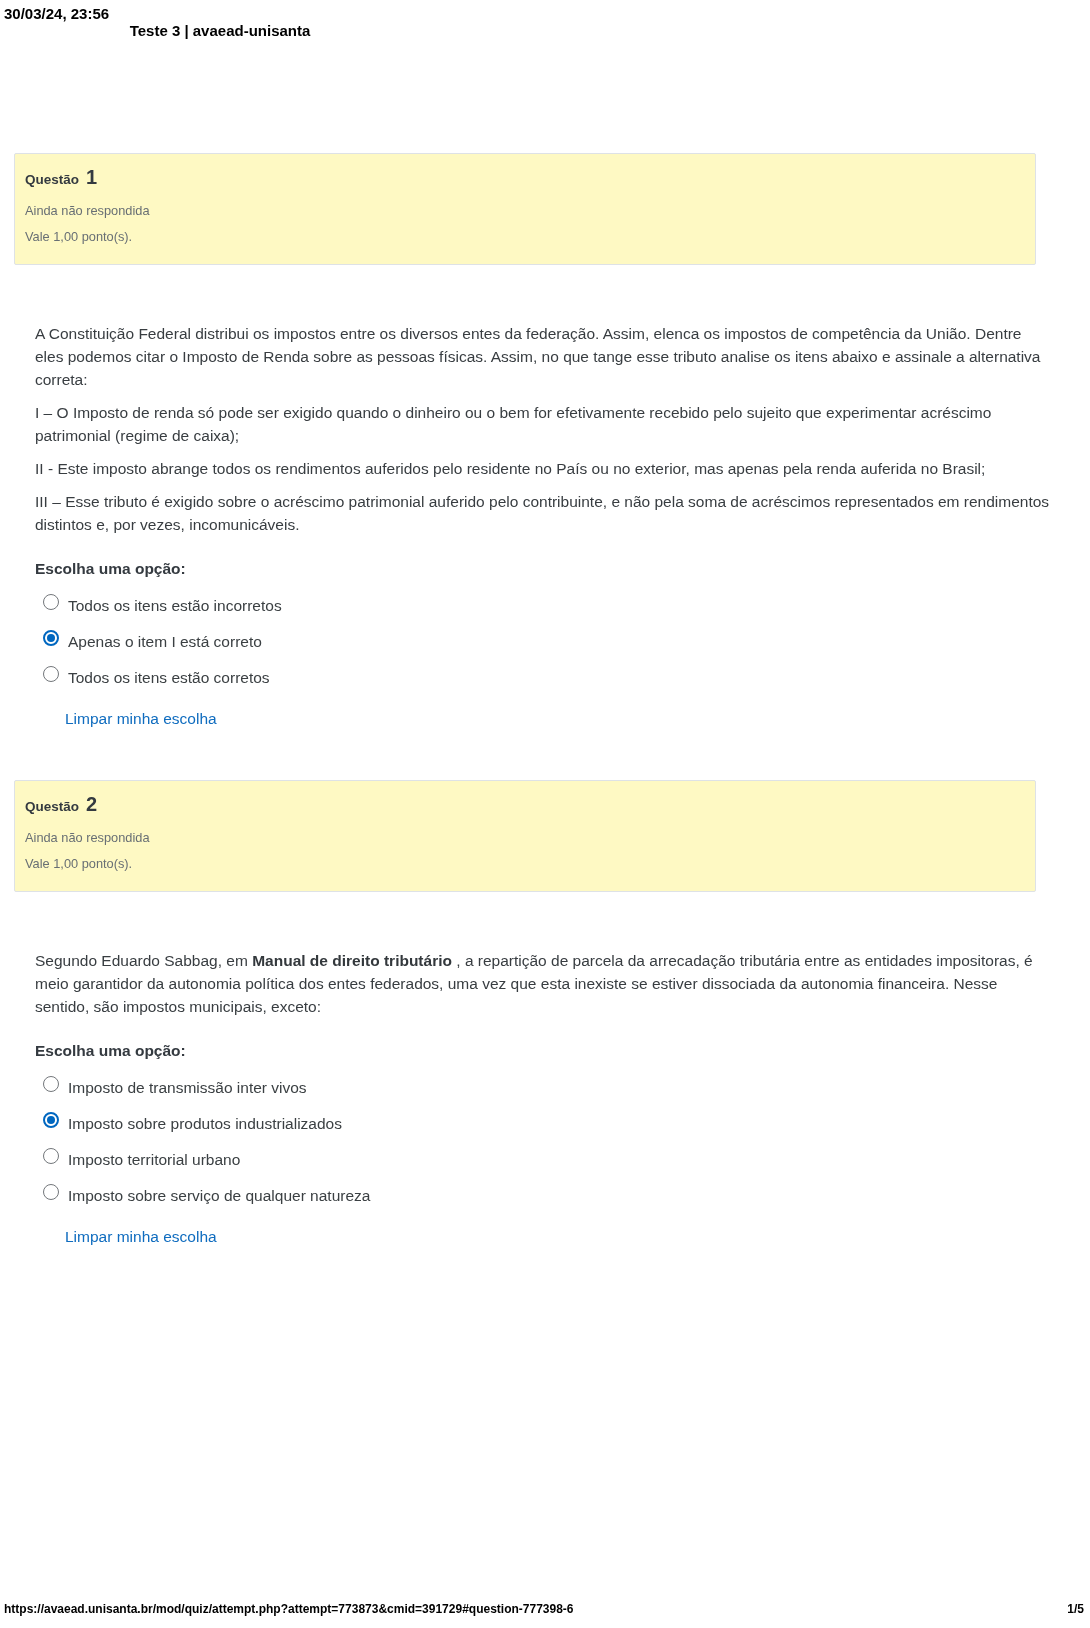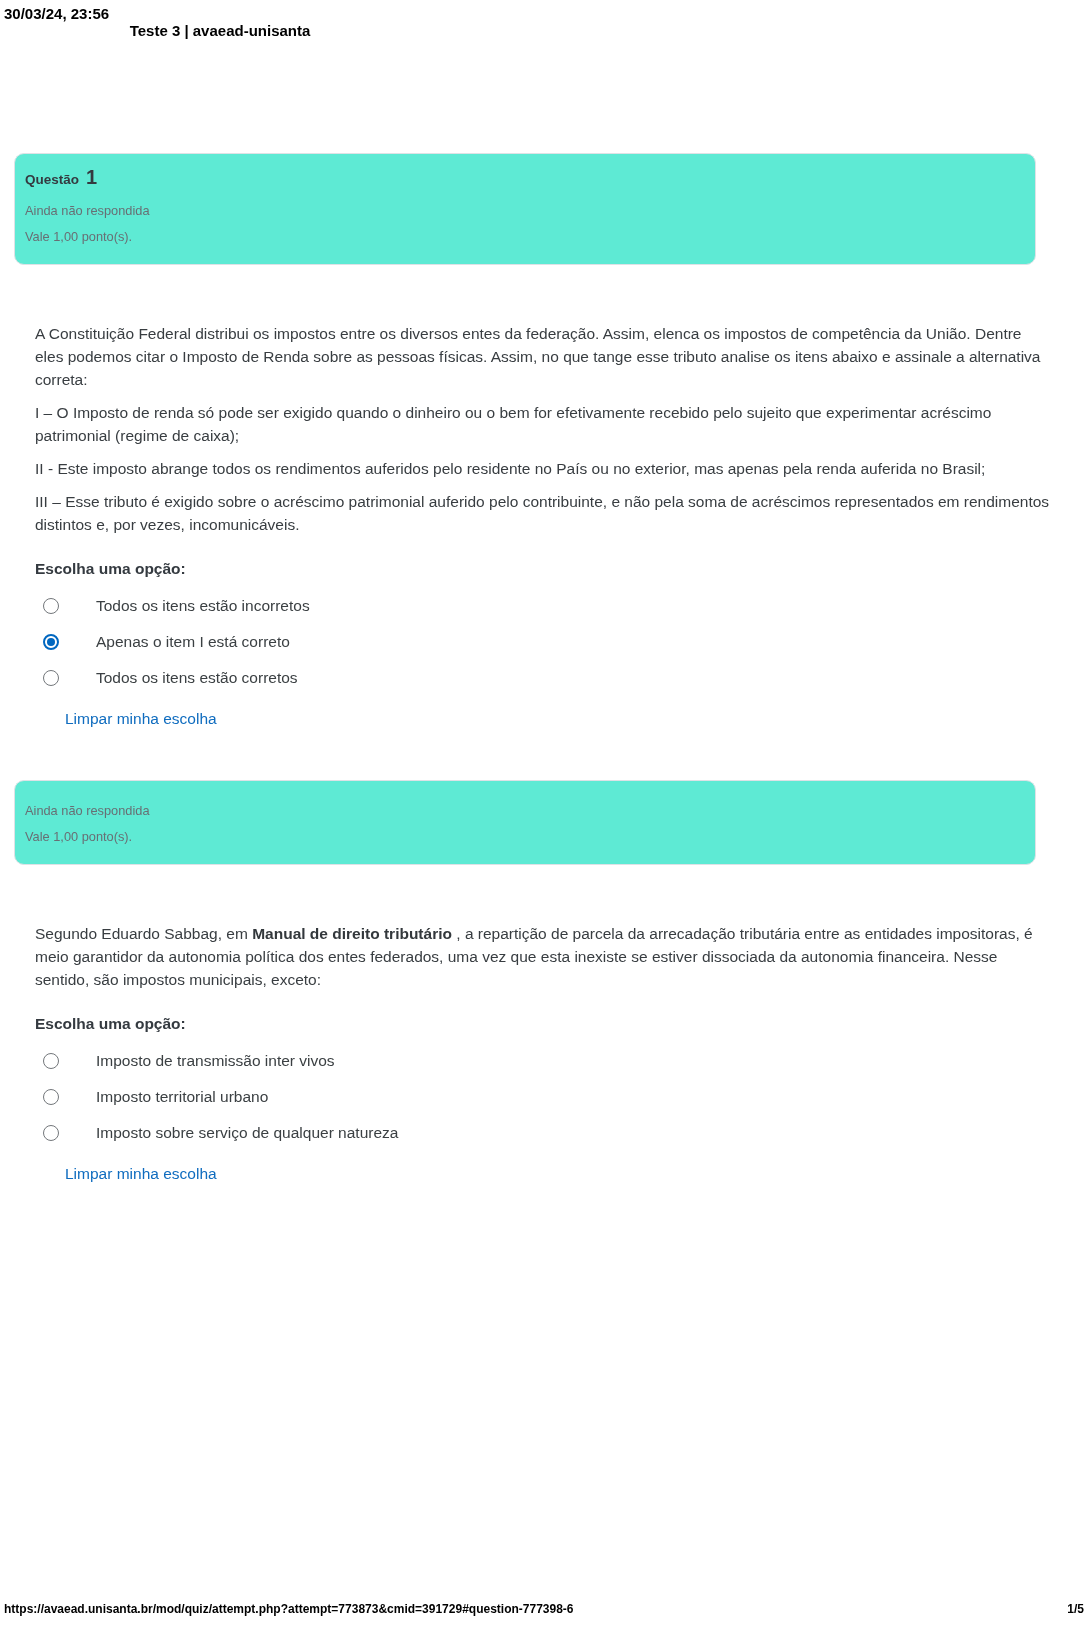--- a/index.html
+++ b/index.html
@@ -39,22 +39,22 @@
     justify-content: space-between;
     font-size: 12px;
     font-weight: 600;
     color: #000;
   }
 
   
   .qinfo {
     margin: 0 54px 0 14px;
     border: 1px solid #dee2e6;
-    border-radius: 10px;
-    background: #5eead4;
+    border-radius: 2px;
+    background: #fef9c3;
     padding: 11px 10px 20px 10px;
   }
   .qinfo.first { margin-top: 114px; }
   .qinfo.second { margin-top: 50px; }
   .qtitle { color: #343a40; line-height: 24px; }
   .qword { font-size: 13.5px; font-weight: 700; }
   .qnum  { font-size: 20px;  font-weight: 700; margin-left: 7px; }
   .qstatus, .qpoints {
     font-size: 12.8px;
     color: #686f74;
@@ -74,25 +74,23 @@
   .prompt {
     margin-top: 21px;
     font-weight: 600;
     color: #343a40;
     font-size: 15.5px;
   }
 
   .options { margin-top: 14px; }
   .option {
     display: flex;
-    align-items: center;
     padding-left: 8px;
     margin-bottom: 13px;
     cursor: pointer;
-    gap: 28px;
   }
   .radio {
     flex: none;
     width: 16px;
     height: 16px;
     border-radius: 50%;
     border: 1.5px solid #73777b;
     background: #fff;
     position: relative;
   }
@@ -160,33 +158,40 @@
           <span class="opt-label">Todos os itens estão corretos</span>
         </label>
       </div>
 
       <a class="clear-link">Limpar minha escolha</a>
     </div>
   </section>
 
   <section>
     <div class="qinfo second">
+      <div class="qtitle">
+        <span class="qword">Questão</span><span class="qnum">2</span>
+      </div>
       <div class="qstatus">Ainda não respondida</div>
       <div class="qpoints">Vale 1,00 ponto(s).</div>
     </div>
 
     <div class="qbody">
       <p><span>Segundo Eduardo Sabbag, em </span><b>Manual de direito tributário</b><span> , a repartição de parcela da arrecadação tributária entre as entidades impositoras, é meio garantidor da autonomia política dos entes federados, uma vez que esta inexiste se estiver dissociada da autonomia financeira. Nesse sentido, são impostos municipais, exceto:</span></p>
 
       <div class="prompt">Escolha uma opção:</div>
 
       <div class="options">
         <label class="option">
           <span class="radio"></span>
           <span class="opt-label">Imposto de transmissão inter vivos</span>
+        </label>
+        <label class="option">
+          <span class="radio checked"></span>
+          <span class="opt-label">Imposto sobre produtos industrializados</span>
         </label>
         <label class="option">
           <span class="radio"></span>
           <span class="opt-label">Imposto territorial urbano</span>
         </label>
         <label class="option">
           <span class="radio"></span>
           <span class="opt-label">Imposto sobre serviço de qualquer natureza</span>
         </label>
       </div>

